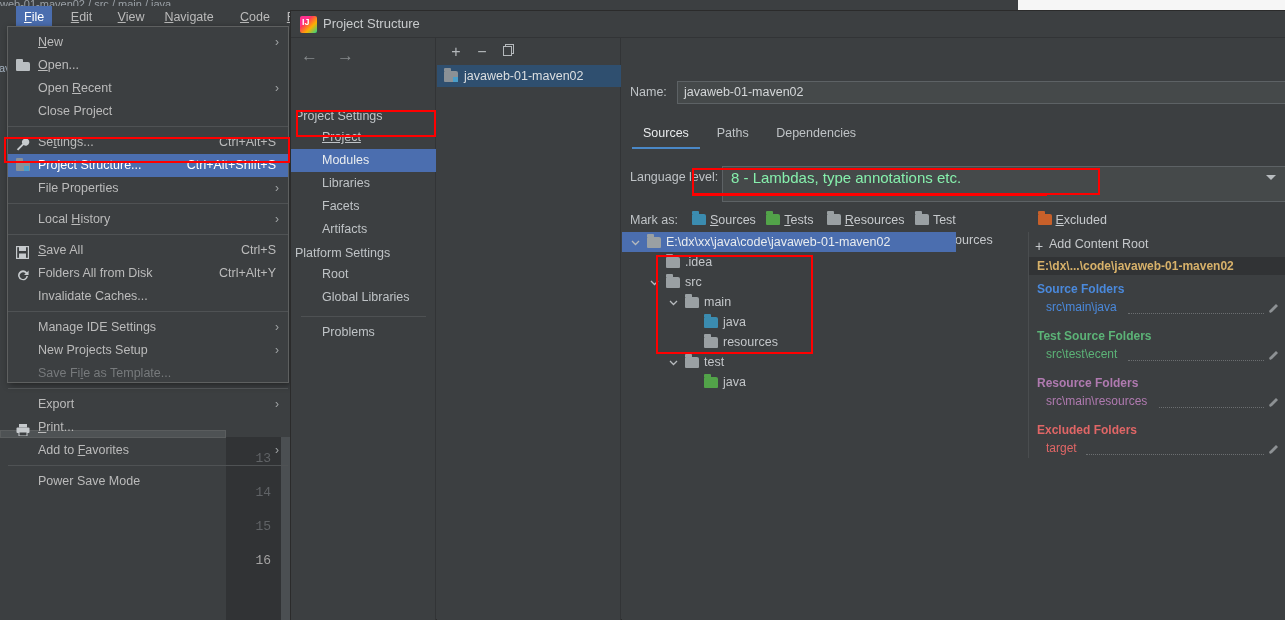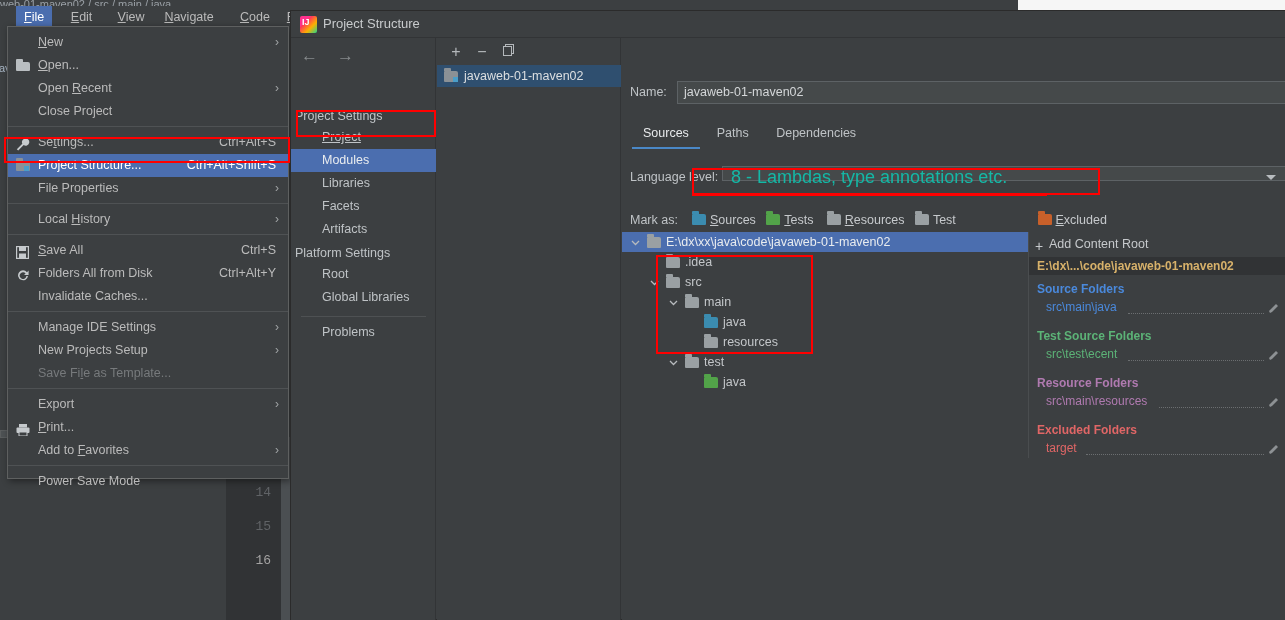--- a/index.html
+++ b/index.html
@@ -30,21 +30,21 @@
   .editor-gutter .lnum { position:absolute; right:10px; width:30px; text-align:right;
       font-family:"Liberation Mono", monospace; font-size:13px; color:#606366; }
   .editor-gutter .lnum.cur { color:#a4a3a3; }
   .editor-body { position:absolute; left:281px; top:437px; width:157px; height:183px; background:#4b4f52; }
   .editor-left-pane { position:absolute; left:0px; top:437px; width:226px; height:183px; background:#3c3f41; }
   .editor-hscroll { position:absolute; left:0px; top:430px; width:226px; height:8px; background:#4e5254; border:1px solid #5a5d5e; }
   .ide-rightpane { position:absolute; left:438px; top:437px; width:847px; height:183px; background:#3c3f41; }
 
   
   .filemenu {
-    position:absolute; left:7px; top:26px; width:282px; height:453px;
+    position:absolute; left:7px; top:26px; width:282px; height:357px;
     background:#3c3f41; border:1px solid #5e6060;
     box-shadow: 2px 2px 7px rgba(0,0,0,.45);
   }
   .mrow { position:relative; height:23px; line-height:23px; color:#bbbbbb; font-size:12.5px; }
   .mrow .lbl { position:absolute; left:30px; white-space:nowrap; }
   .mrow .acc { position:absolute; right:12px; color:#bbbbbb; font-size:12.5px; }
   .mrow .arrow { position:absolute; right:9px; color:#a0a3a5; font-size:12px; }
   .mrow .ico  { position:absolute; left:8px; top:5px; width:15px; height:13px; }
   .mrow.sel { background:#4b6eaf; color:#ffffff; }
   .mrow.sel .acc { color:#ffffff; }
@@ -83,22 +83,22 @@
 
   .ps-right { position:absolute; left:331px; top:27px; width:664px; height:583px; background:#3c3f41; }
   .fld-label { position:absolute; font-size:12.5px; color:#bfc3c6; }
   .name-input { position:absolute; left:55px; top:43px; width:609px; height:23px; background:#45494a;
                 border:1px solid #5d6265; color:#d4d7d9; font-size:12.5px; padding-left:6px; line-height:21px; }
 
   .tabs { position:absolute; left:10px; top:83px; height:28px; }
   .tab { position:absolute; top:0; height:28px; line-height:24px; font-size:12.5px; color:#bfc3c6; padding:0 11px; }
   .tab.active { color:#e8eaec; border-bottom:2px solid #4a88c7; }
 
-  .lang-select { position:absolute; left:100px; top:128px; width:564px; height:15px; background:#45494a;
-                 border:1px solid #5d6265; color:#14b8a6; font-size:18px; padding-left:8px; line-height:21px; }
+  .lang-select { position:absolute; left:100px; top:128px; width:564px; height:36px; background:#45494a;
+                 border:1px solid #5d6265; color:#86efac; font-size:15px; padding-left:8px; line-height:21px; }
   .lang-select .caret { position:absolute; right:9px; top:8px; width:0; height:0;
                  border-left:5px solid transparent; border-right:5px solid transparent; border-top:5px solid #b8bcbf; }
 
   .markas { position:absolute; left:70px; top:172px; height:20px; }
   .mk { position:absolute; top:0; height:20px; line-height:20px; font-size:12.5px; color:#c6c9cc; padding-left:18px; }
   .mk .fico { position:absolute; left:0; top:4px; width:14px; height:11px; border-radius:1px 2px 1px 1px; }
   .mk .fico:before { content:""; position:absolute; left:0; top:-3px; width:7px; height:3px; border-radius:1px 1px 0 0; }
   .mk u { text-decoration: underline; }
 
   
@@ -336,21 +336,21 @@
             </span><span><u>R</u>esources</span></div>
           <div class="mk" style="left: 222.9px;"><span class="fico" style="background: rgb(154, 160, 163);">
               <span style="position:absolute;left:0;top:-3px;width:7px;height:3px;background:#9aa0a3;border-radius:1px 1px 0 0"></span>
             </span><span>Test Resources</span></div>
           <div class="mk" style="left: 345.5px;"><span class="fico" style="background: rgb(200, 96, 42);">
               <span style="position:absolute;left:0;top:-3px;width:7px;height:3px;background:#c8602a;border-radius:1px 1px 0 0"></span>
             </span><span><u>E</u>xcluded</span></div>
         </div>
 
       <div class="tree" id="src-tree">
-          <div class="tnode sel" style="top: 0px; left: 0px; width: 406px;">
+          <div class="tnode sel" style="top: 0px; left: 0px; width: 334px;">
             <span class="tw" style="left: 8px;"><svg width="9" height="9" viewBox="0 0 9 9" style="vertical-align:middle">
                 <path d="M1 3 L4.5 6.5 L8 3" fill="none" stroke="#b7babd" stroke-width="1.3"></path>
               </svg></span>
             <span class="tfi" style="left: 25px; background: rgb(154, 160, 163);">
               <span style="position:absolute;left:0;top:-3px;width:7px;height:3px;background:#9aa0a3;border-radius:1px 1px 0 0"></span>
             </span>
             <span class="tlbl" style="left: 44px;">E:\dx\xx\java\code\javaweb-01-maven02</span>
           </div>
           <div class="tnode" style="top: 40px; left: 0px; width: 406px;">
             <span class="tw" style="left: 27px;"><svg width="9" height="9" viewBox="0 0 9 9" style="vertical-align:middle">

